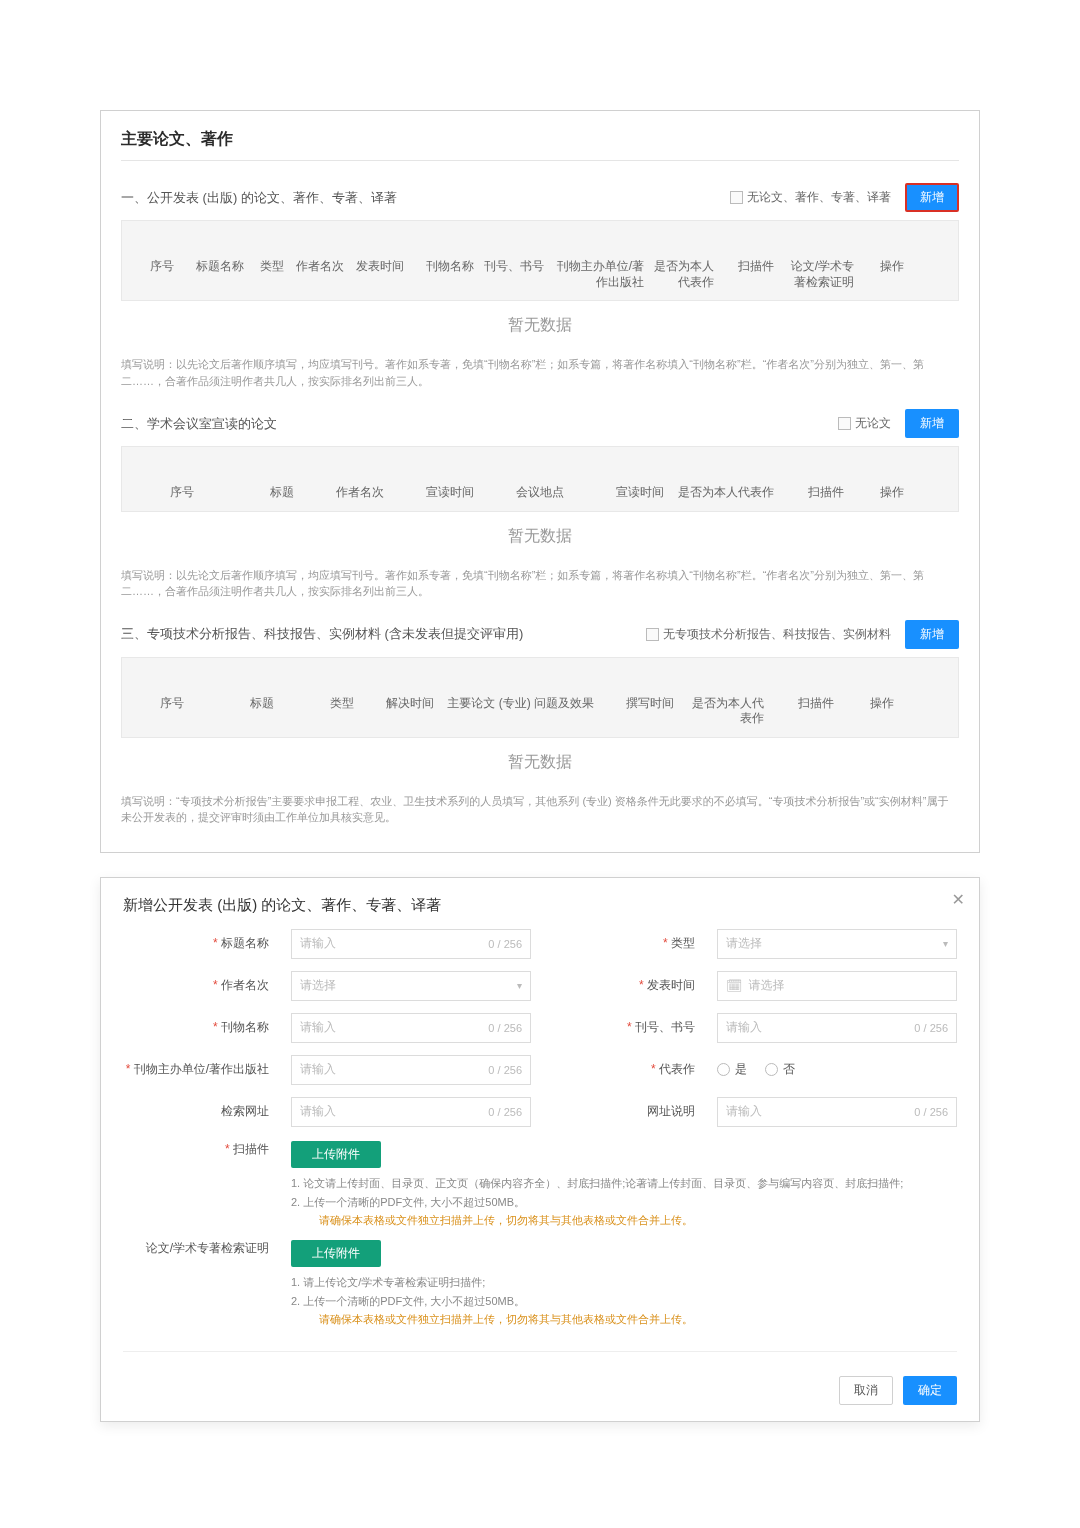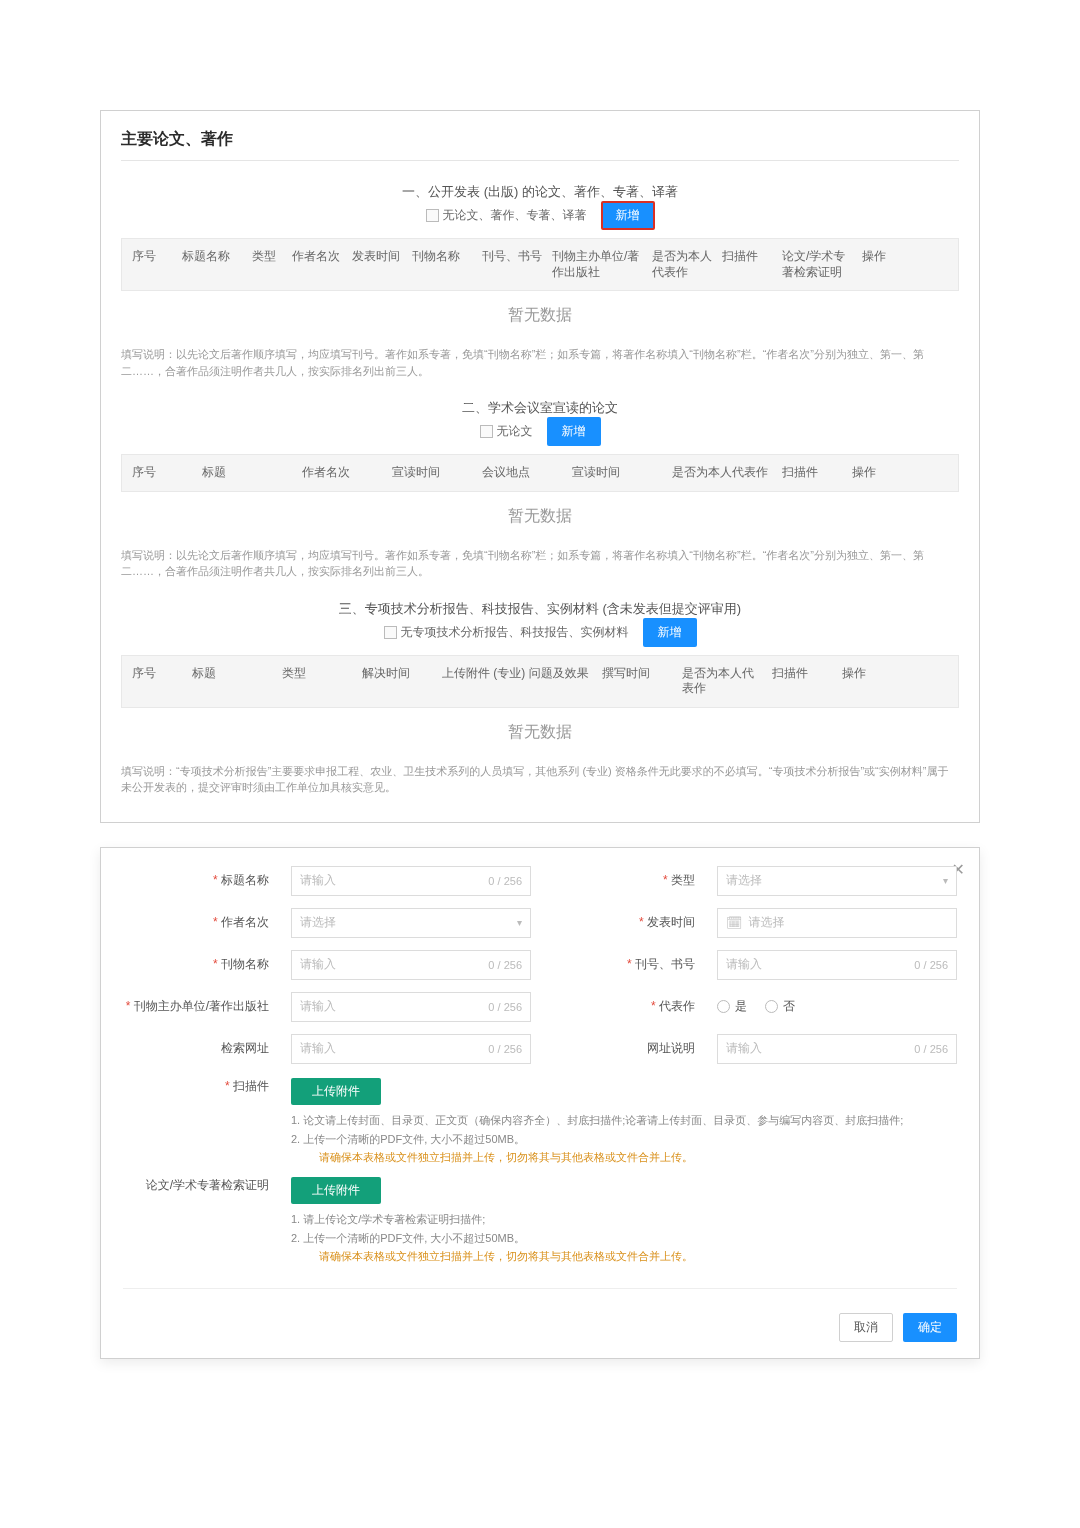--- a/index.html
+++ b/index.html
@@ -29,21 +29,20 @@
     padding-bottom: 10px;
     margin-bottom: 14px;
   }
   .section-row {
     display: flex;
     align-items: center;
     justify-content: space-between;
     padding: 8px 0;
     font-size: 13px;
     color: #444;
-    flex-direction: column;
   }
   .section-row .left {
     flex: 1;
     color: #555;
   }
   .section-row .right {
     display: flex;
     align-items: center;
     gap: 14px;
   }
@@ -78,21 +77,21 @@
     padding: 4px 13px;
   }
   .table-header {
     display: flex;
     background: #f5f5f5;
     border: 1px solid #e8e8e8;
     color: #666;
     font-size: 12px;
     padding: 8px 6px;
   }
-  .th { text-align: left; padding: 2px 4px; line-height: 1.3; }
+  .th { text-align: right; padding: 2px 4px; line-height: 1.3; margin-top: 28px; }
   .no-data {
     text-align: center;
     color: #999;
     padding: 14px 0;
     font-size: 16px;
   }
   .footnote {
     font-size: 11px;
     color: #999;
     line-height: 1.5;
@@ -308,32 +307,33 @@
         </label>
         <span class="btn btn-primary">新增</span>
       </div>
     </div>
 
     <div class="table-header t3">
       <div class="th c1">序号</div>
       <div class="th c2">标题</div>
       <div class="th c3">类型</div>
       <div class="th c4">解决时间</div>
-      <div class="th c5">上传附件 (专业) 问题及效果</div>
+      <div class="th c5">主要论文 (专业) 问题及效果</div>
       <div class="th c6">撰写时间</div>
       <div class="th c7">是否为本人代表作</div>
       <div class="th c8">扫描件</div>
       <div class="th c9">操作</div>
     </div>
     <div class="no-data">暂无数据</div>
     <div class="footnote">填写说明：“专项技术分析报告”主要要求申报工程、农业、卫生技术系列的人员填写，其他系列 (专业) 资格条件无此要求的不必填写。“专项技术分析报告”或“实例材料”属于未公开发表的，提交评审时须由工作单位加具核实意见。</div>
   </div>
 
   <div class="modal">
     <div class="close-x">✕</div>
+    <div class="modal-title">新增公开发表 (出版) 的论文、著作、专著、译著</div>
 
     <div class="form-grid">
 
       <div class="lbl req">标题名称</div>
       <div class="input">
         <span>请输入</span>
         <span class="counter">0 / 256</span>
       </div>
 
       <div class="lbl req">类型</div>

